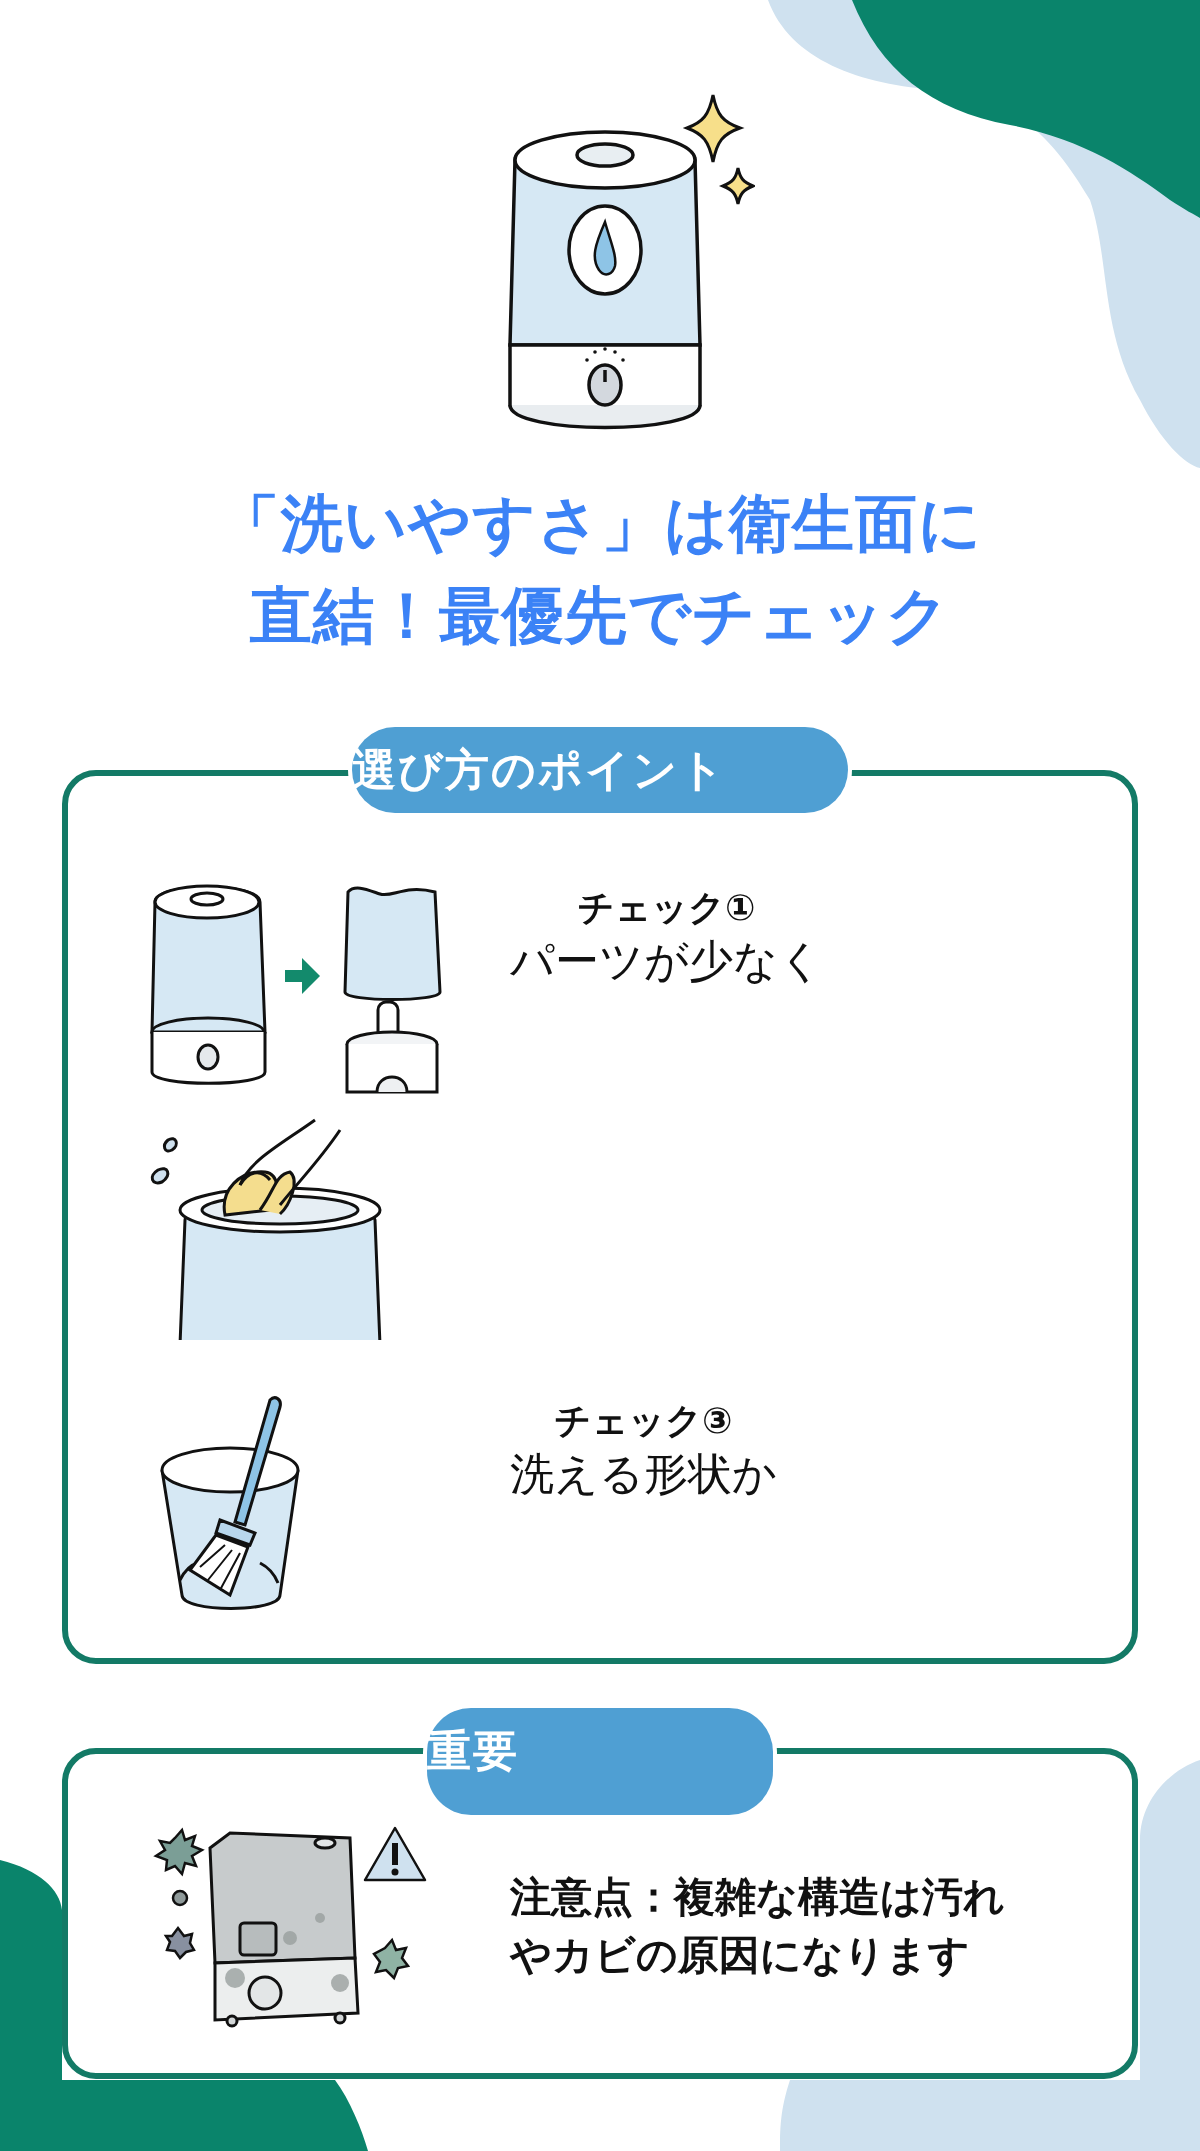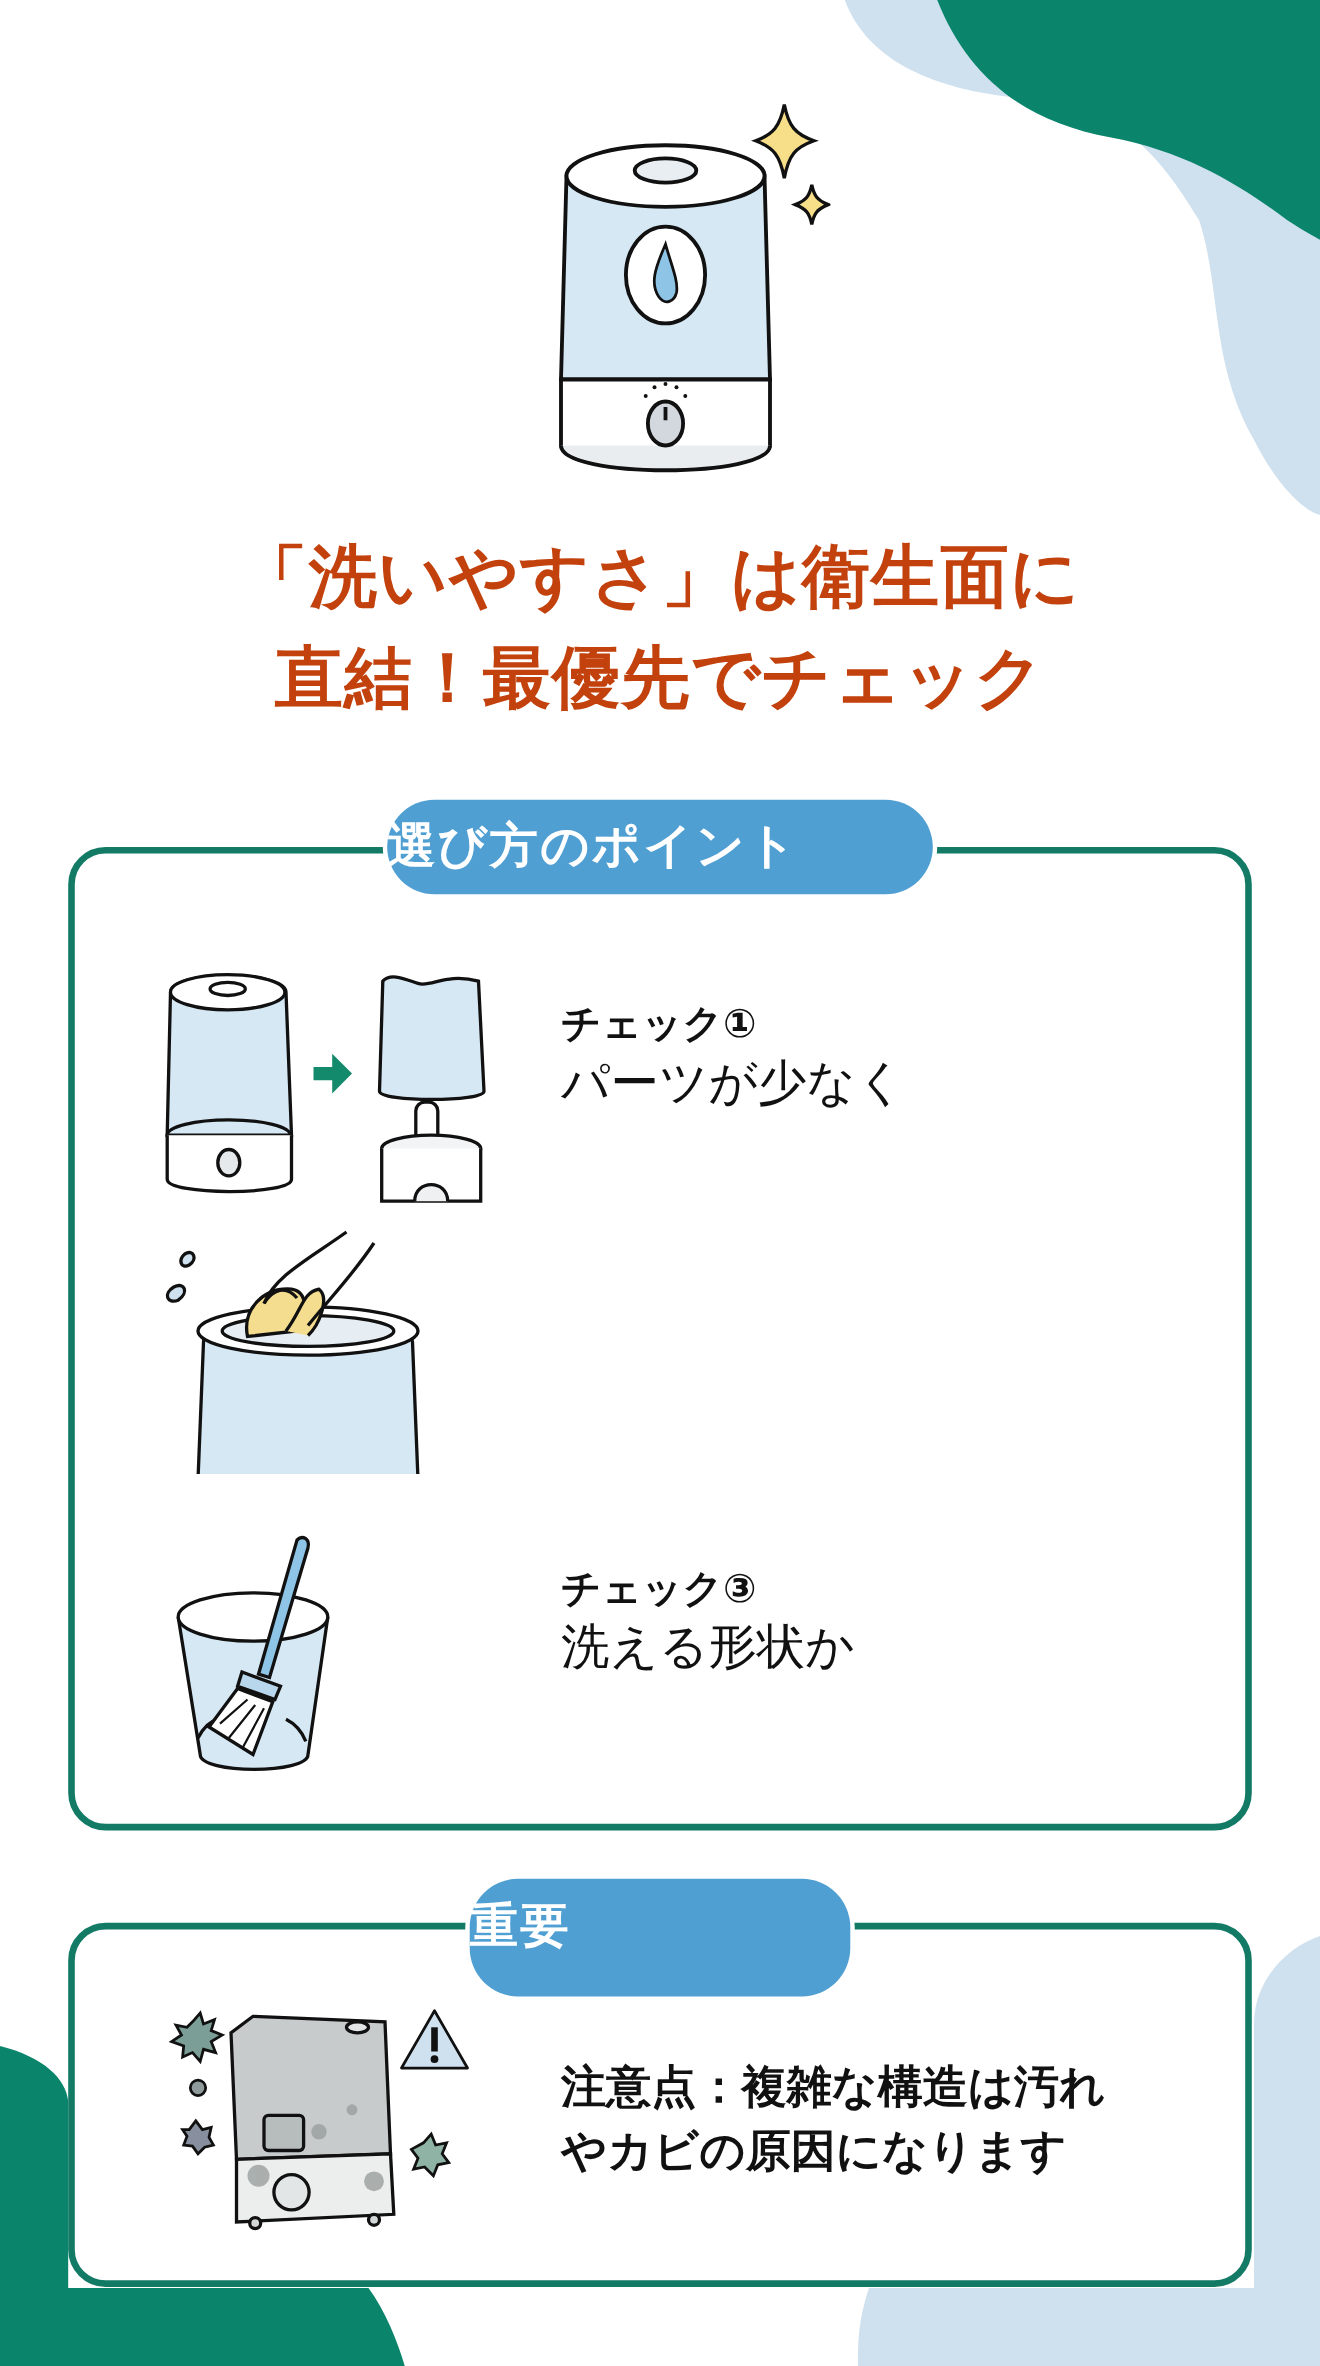--- a/index.html
+++ b/index.html
@@ -6,42 +6,42 @@
     html, body { width: 1200px; height: 2151px; background: #ffffff; overflow: hidden; }
     body { position: relative; font-family: "DejaVu Sans", "Liberation Sans", sans-serif; color: #111; }
 
     .bg-shape { position: absolute; z-index: 0; }
 
     .hero-illustration { position: absolute; left: 490px; top: 90px; width: 260px; width: 260px; height: 360px; z-index: 2; }
 
     .title {
       position: absolute; left: 0; top: 478px; width: 1200px; text-align: center;
       font-size: 62px; font-weight: bold; line-height: 92px; letter-spacing: 1px; z-index: 2;
-      color: #c2410c;
+      color: #3b82f6;
     }
     .title span { display: block; }
 
     .panel {
       position: absolute; left: 62px; width: 1076px; border: 6px solid #137a66; border-radius: 34px;
       background: #ffffff; z-index: 2;
     }
     .panel-points { top: 770px; height: 894px; }
     .panel-important { top: 1748px; height: 331px; }
 
     .pill {
       position: absolute; background: #4f9fd3; color: #fff; font-weight: bold;
       border-radius: 44px; text-align: left; z-index: 3;
       box-shadow: 0 0 0 4px #ffffff;
     }
     .pill-points { left: 352px; top: 727px; width: 496px; height: 86px; line-height: 86px; font-size: 44px; letter-spacing: 2px; }
     .pill-important { left: 427px; top: 1708px; width: 346px; height: 107px; line-height: 85px; font-size: 44px; letter-spacing: 2px; }
 
     .check-item { position: absolute; left: 140px; width: 940px; height: 230px; z-index: 3; }
     .check-item .illus { position: absolute; left: 0; top: 0; width: 360px; height: 230px; }
-    .check-item .text { position: absolute; left: 370px; top: 36px; }
+    .check-item .text { position: absolute; left: 370px; top: 12px; text-align: center; }
     .check-label { font-size: 36px; font-weight: bold; line-height: 48px; }
     .check-line { font-size: 44px; font-weight: normal; line-height: 58px; }
 
     .important-content { position: absolute; left: 140px; top: 1808px; width: 960px; height: 230px; z-index: 3; }
     .important-content .illus { position: absolute; left: 0; top: 0; width: 300px; height: 230px; }
     .important-text { position: absolute; left: 370px; top: 60px; font-size: 41px; font-weight: bold; line-height: 58px; }
   </style>
 </head>
 <body>
 

